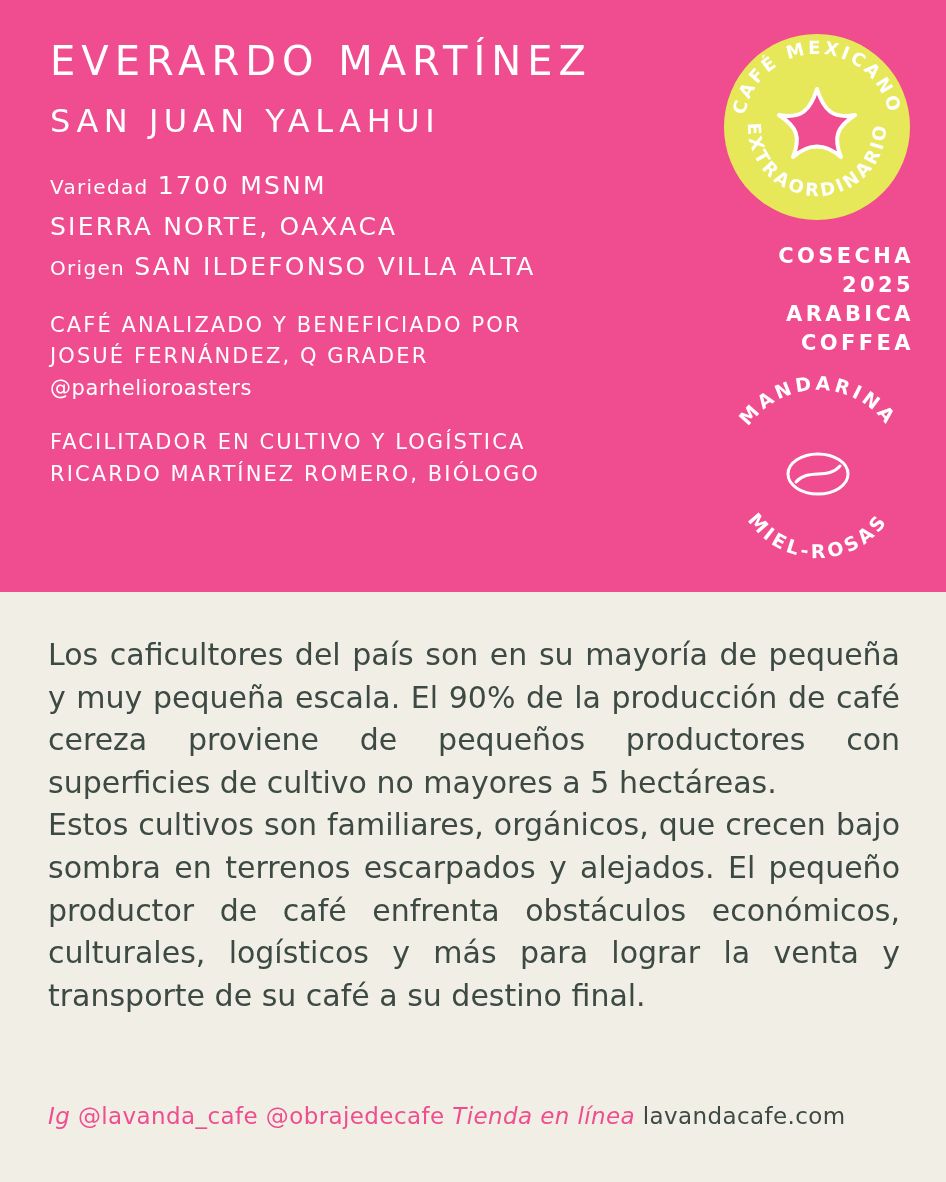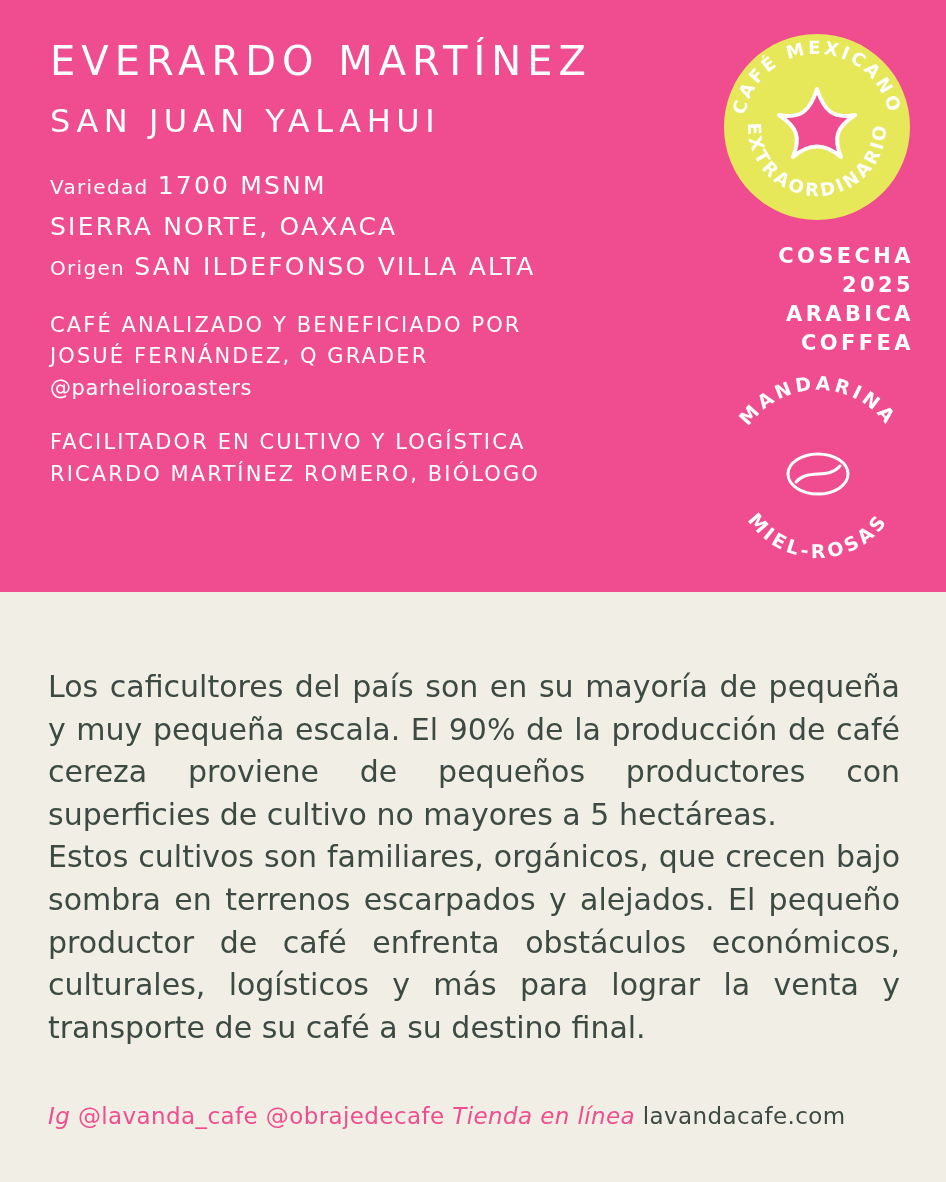--- a/index.html
+++ b/index.html
@@ -119,21 +119,20 @@
   }
   .body-copy {
     position: absolute;
     left: 48px;
     top: 42px;
     width: 852px;
     color: #3d4a44;
     font-size: 30px;
     line-height: 1.42;
     text-align: justify;
-    margin-top: 32px;
   }
   .body-copy p {
     margin: 0;
     text-align: justify;
     text-align-last: left;
   }
   .footer {
     position: absolute;
     left: 48px;
     top: 511px;

